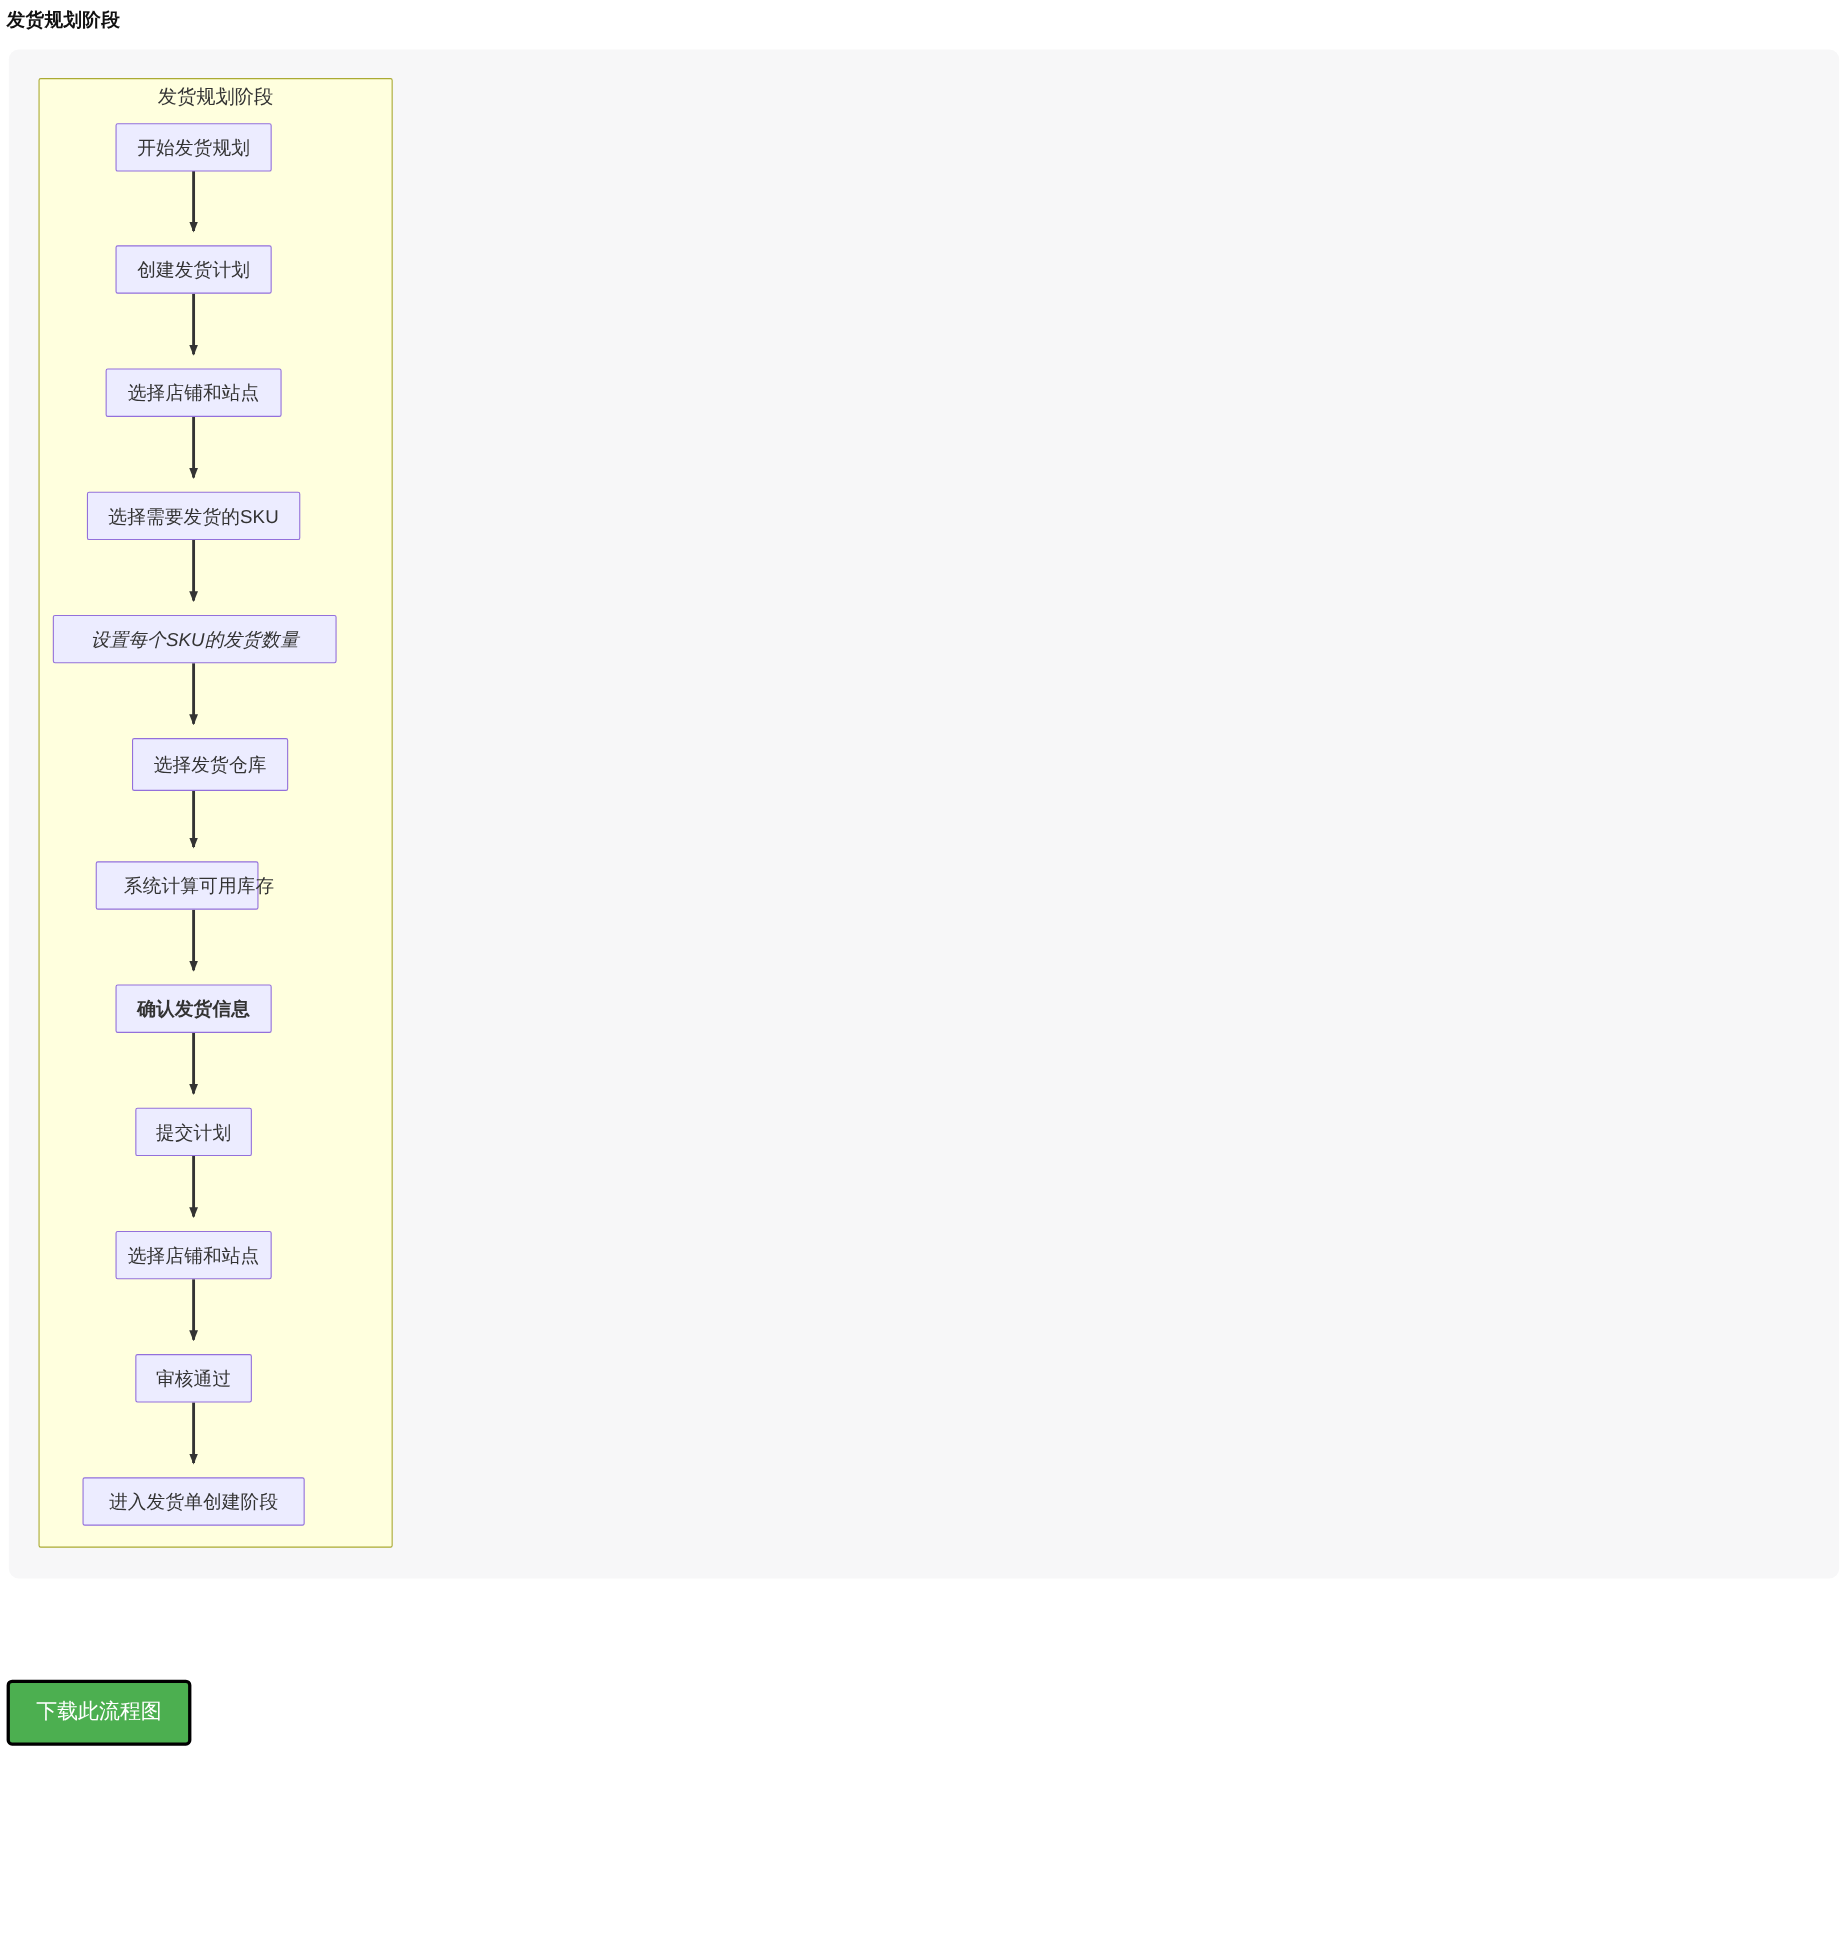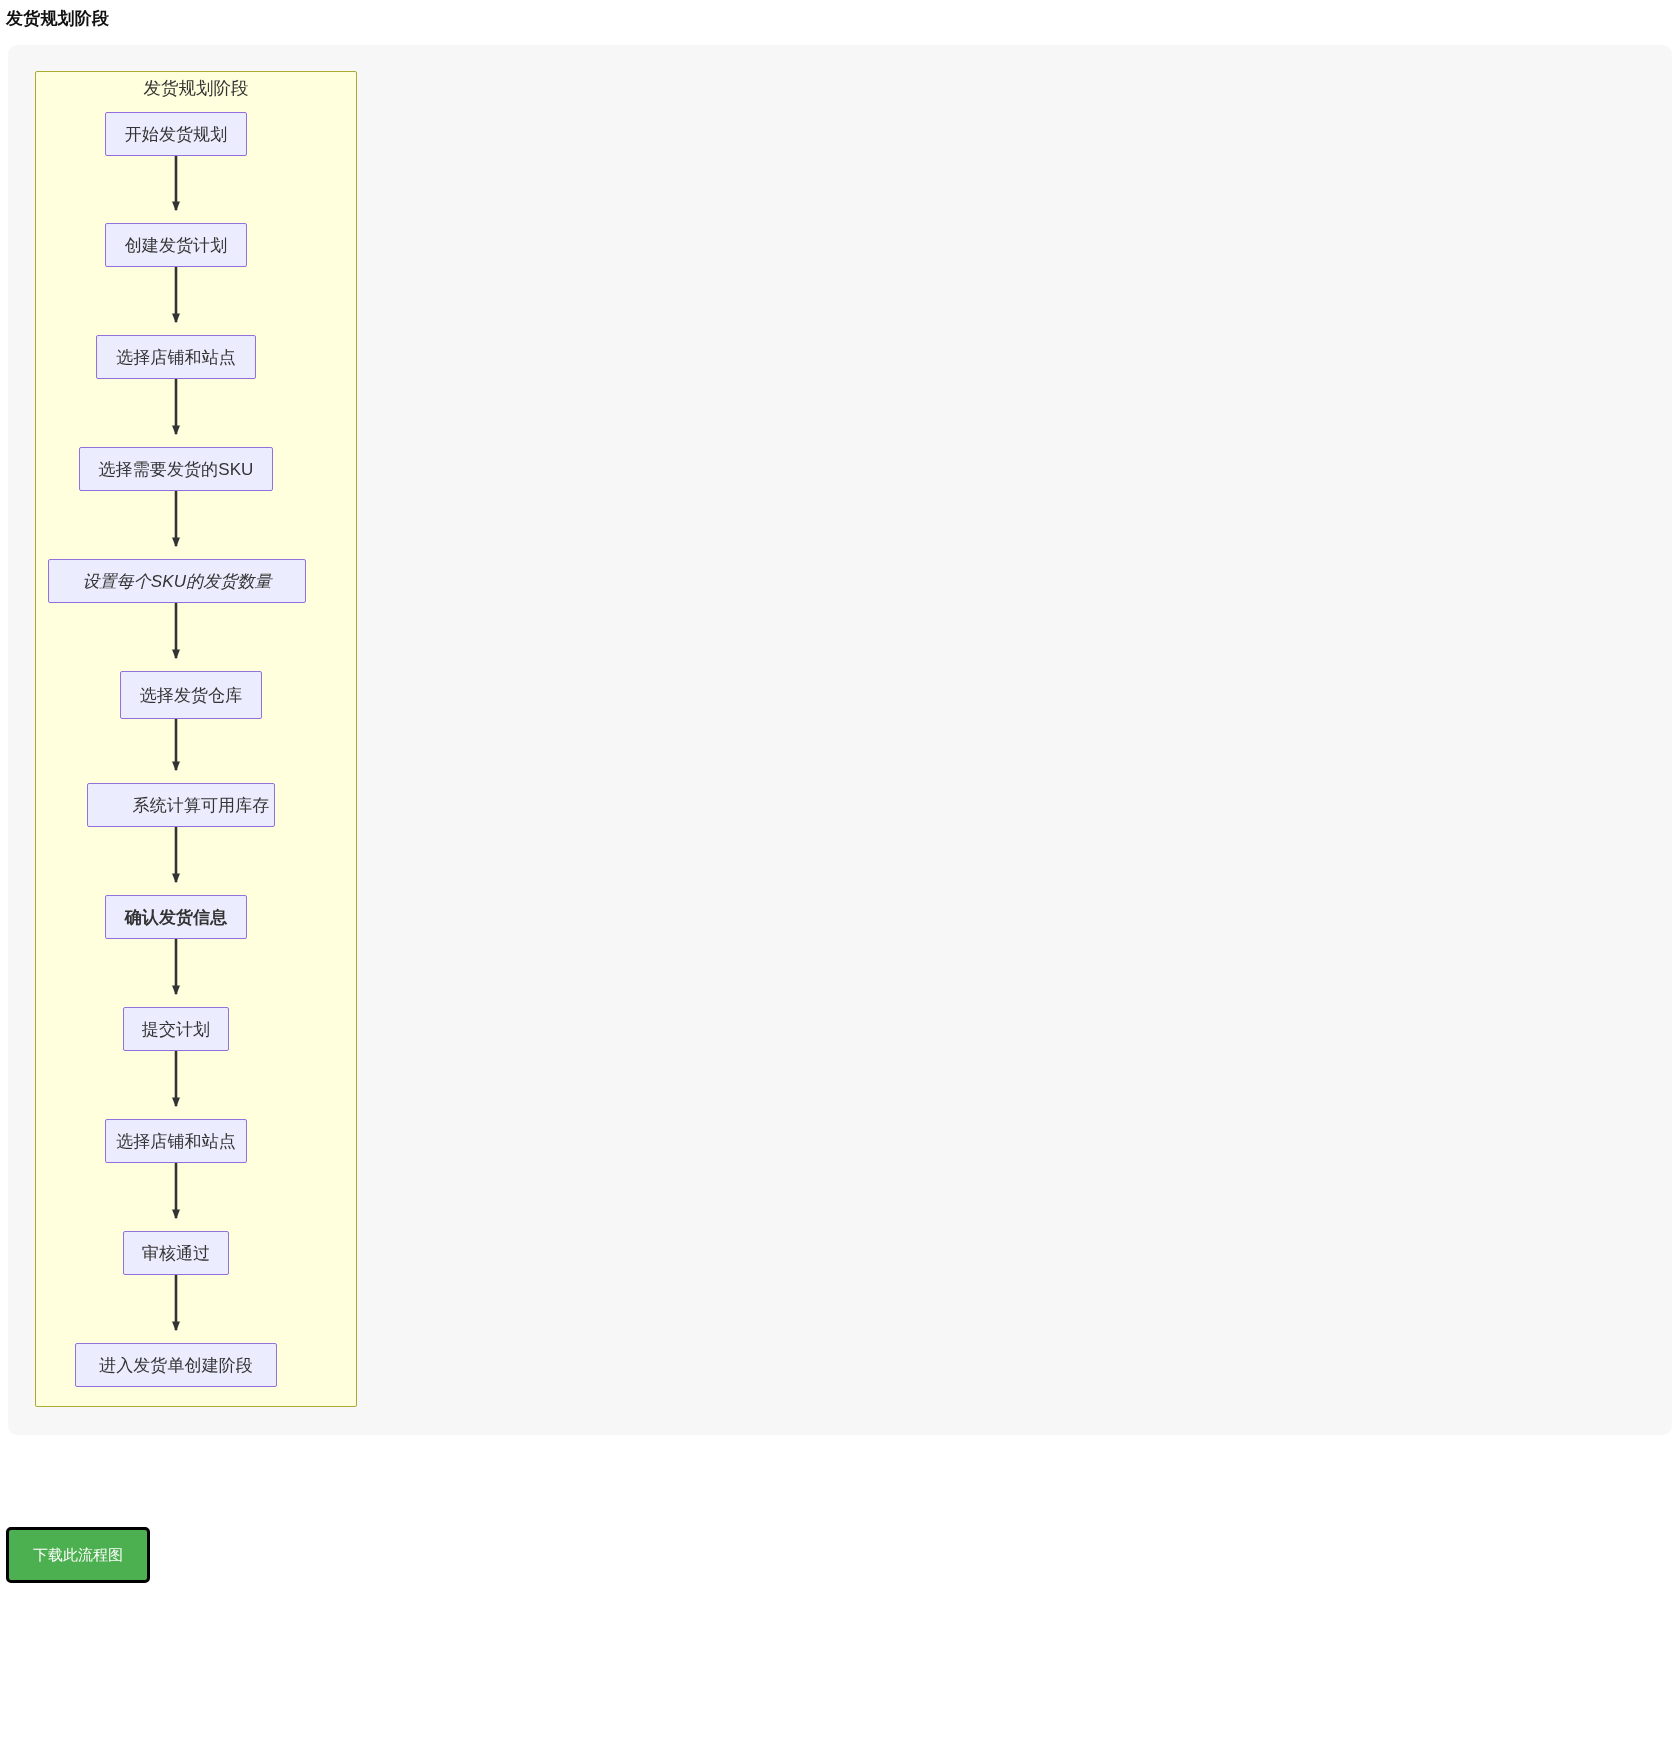--- a/index.html
+++ b/index.html
@@ -95,21 +95,21 @@
   
   .button-bar {
     padding: 92px 0 0 6px;
   }
   .download-button {
     display: inline-block;
     background: #4caf50;
     color: #ffffff;
     border: 3px solid #000000;
     border-radius: 5px;
-    font-size: 15px;
+    font-size: 19px;
     line-height: 1;
     padding: 17px 24px 18px 24px;
     font-family: "Liberation Sans", "DejaVu Sans", sans-serif;
     cursor: pointer;
   }
 </style>
 </head>
 <body>
 
 <div class="page-title">发货规划阶段</div>
@@ -148,21 +148,21 @@
     <div class="node" style="left:97px;  top:178px;  width:142px; height:44px;">创建发货计划</div>
 
     <div class="node" style="left:88px;  top:290px;  width:160px; height:44px;">选择店铺和站点</div>
 
     <div class="node" style="left:71px;  top:402px;  width:194px; height:44px;">选择需要发货的SKU</div>
 
     <div class="node" style="left:40px;  top:514px;  width:258px; height:44px;font-style:italic;">设置每个SKU的发货数量</div>
 
     <div class="node" style="left:112px;  top:626px;  width:142px; height:48px;">选择发货仓库</div>
 
-    <div class="node" style="left:79px;  top:738px;  width:188px; height:44px;padding-left:40px;">系统计算可用库存</div>
+    <div class="node" style="left:79px;  top:738px;  width:148px; height:44px;padding-left:40px;">系统计算可用库存</div>
 
     <div class="node" style="left:97px;  top:850px;  width:142px; height:44px;font-weight:bold;">确认发货信息</div>
 
     <div class="node" style="left:115px; top:962px;  width:106px; height:44px;">提交计划</div>
 
     <div class="node" style="left:97px;  top:1074px; width:142px; height:44px;">选择店铺和站点</div>
 
     <div class="node" style="left:115px; top:1186px; width:106px; height:44px;">审核通过</div>
 
     <div class="node" style="left:67px;  top:1298px; width:202px; height:44px;">进入发货单创建阶段</div>

